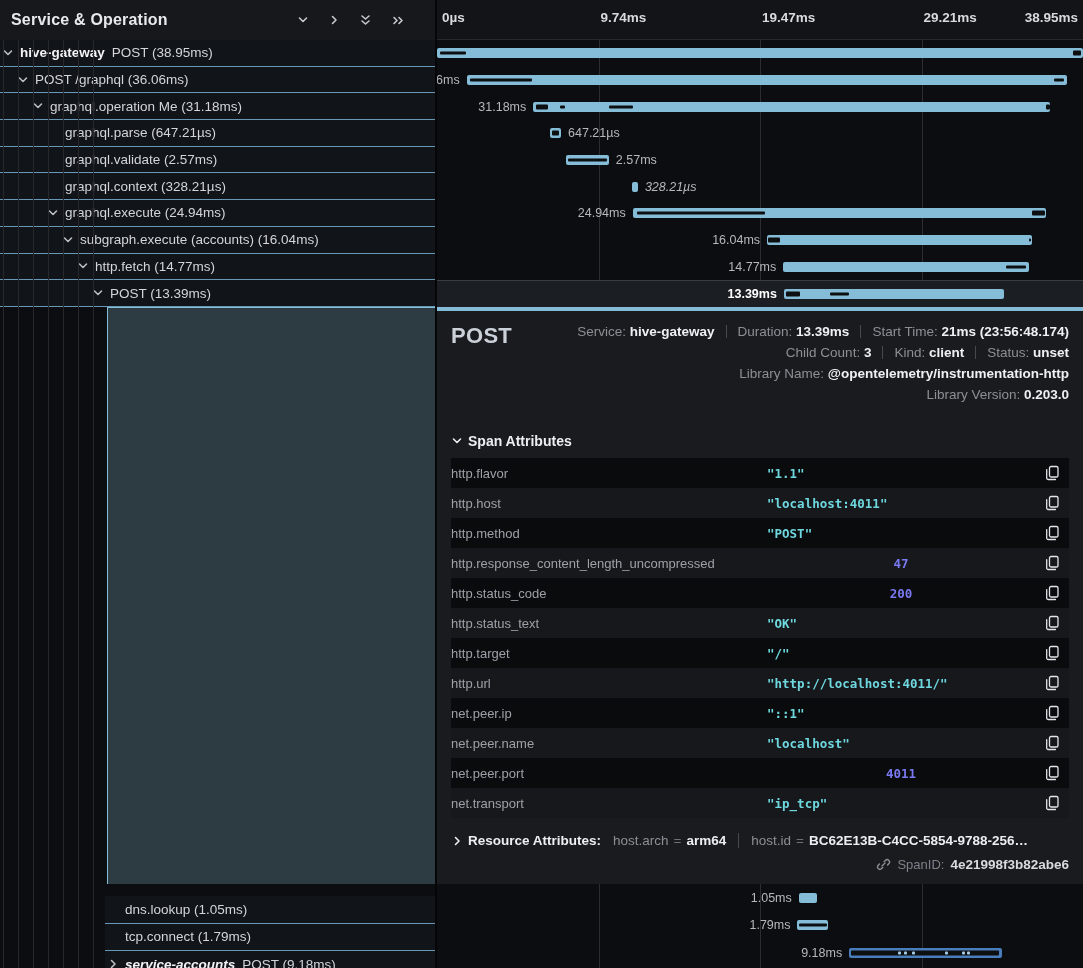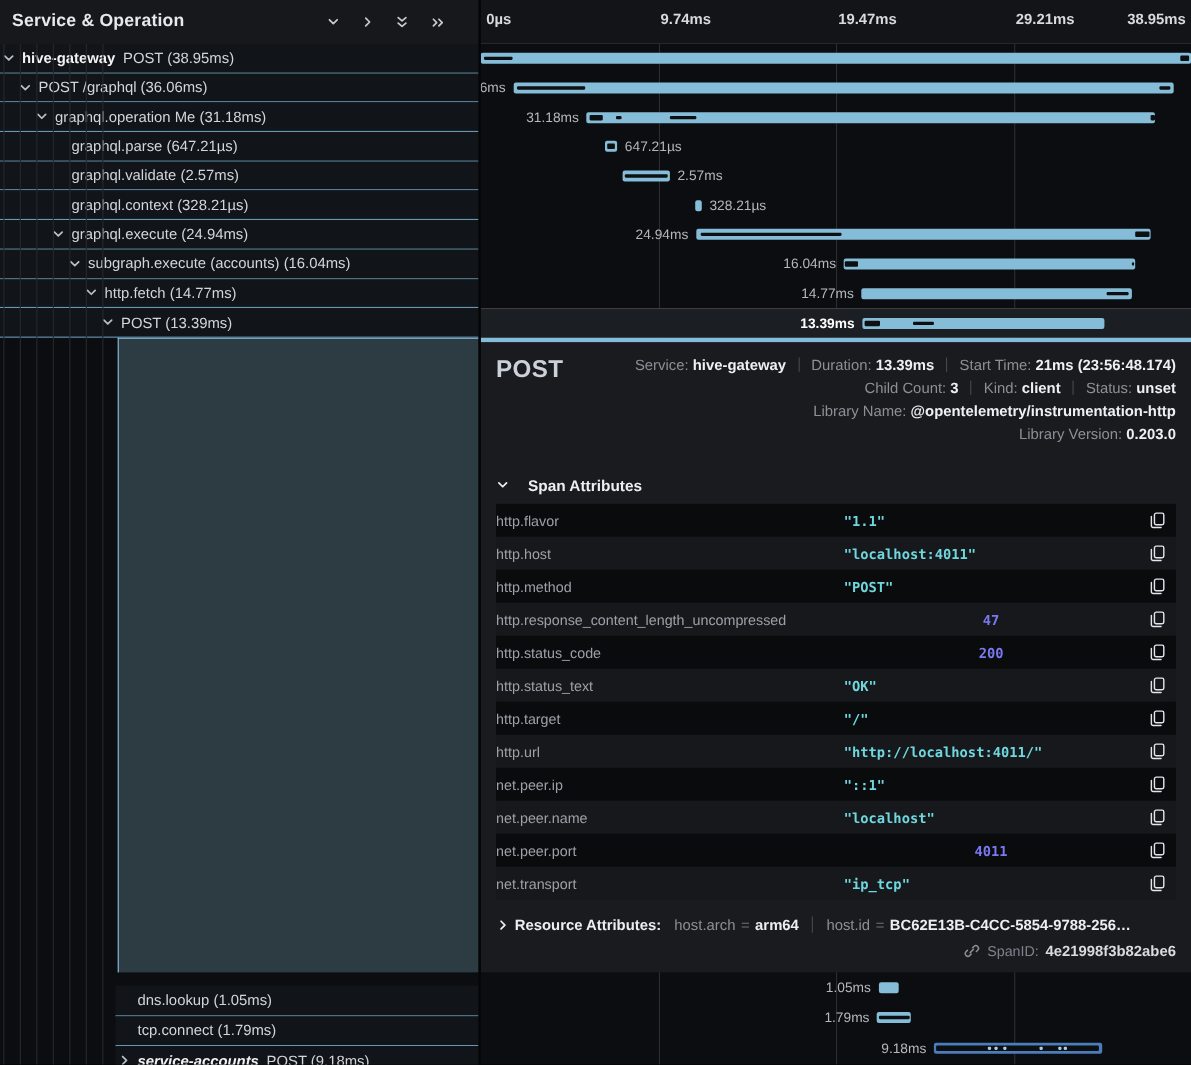--- a/index.html
+++ b/index.html
@@ -56,21 +56,21 @@
   .bar-label.R { transform:translateY(-50%); padding-left:7px; }
   .sel .bar-label { color:#ffffff; font-weight:700; }
   
   .detail { position:absolute; left:0; top:307px; width:646px; height:577px;
     background:#191b1f; border-top:4px solid #85bdd9; z-index:2; padding:10px 14px 0 14px; }
   .d-head { display:flex; }
   .d-title { font-size:22px; font-weight:600; color:#ccd1d9; padding-top:2px; letter-spacing:.3px; }
   .ov { flex:1; text-align:right; font-size:13.5px; line-height:21px; color:#8c9096; }
   .ov b { color:#eff0f2; }
   .ov .sep { display:inline-block; width:1px; height:13px; background:#46494e; margin:0 11px; vertical-align:-2px; }
-  .attr-head { margin-top:28px; display:flex; align-items:center; gap:16px;
+  .attr-head { margin-top:28px; display:flex; align-items:center; gap:4px;
     font-size:14px; font-weight:700; color:#eceef0; cursor:pointer; }
   .attr-head .chev-slot { width:13px; color:#eceef0; }
   .attr-table { margin-top:9px; }
   .attr-row { display:flex; align-items:center; height:30px; padding-left:0; font-size:13px; }
   .attr-row:nth-child(odd) { background:#0a0b0d; }
   .attr-row:nth-child(even) { background:#16181c; }
   .attr-key { width:316px; flex:none; color:#9da1a7; overflow:hidden; white-space:nowrap; }
   .attr-val { flex:1; font-family:"DejaVu Sans Mono", monospace; font-size:12.5px; font-weight:700; }
   .attr-val.string { color:#6fd8df; }
   .attr-val.number { color:#7b79f1;text-align:center; }
@@ -266,21 +266,21 @@
           <span class="bar-label R" style="left: 19.2%;">647.21µs</span>
         </div>
         <div class="tl-row">
           <div class="bar" style="left: 20%; width: 6.6%;">
             <div class="seg" style="left: 5%; width: 91%;"></div>
           </div>
           <span class="bar-label R" style="left: 26.6%;">2.57ms</span>
         </div>
         <div class="tl-row">
           <div class="bar" style="left: 30.25%; width: 0.85%;"></div>
-          <span class="bar-label R" style="left: 31.1%;">328.21µs</span>
+          <span class="bar-label R" style="left: 31.1%; font-style: italic;">328.21µs</span>
         </div>
         <div class="tl-row">
           <div class="bar" style="left: 30.3%; width: 64%;">
             <div class="seg" style="left: 1%; width: 31%;"></div>
             <div class="seg t" style="left: 96.6%; width: 3.2%;"></div>
           </div>
           <span class="bar-label L" style="left: 30.3%;">24.94ms</span>
         </div>
         <div class="tl-row">
           <div class="bar" style="left: 51.1%; width: 41%;">

